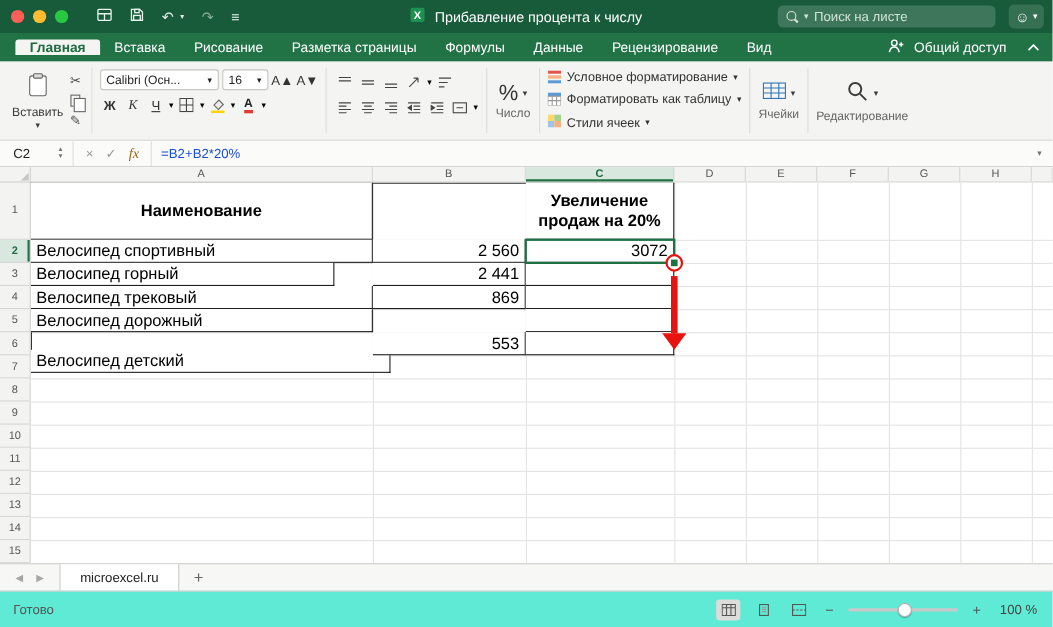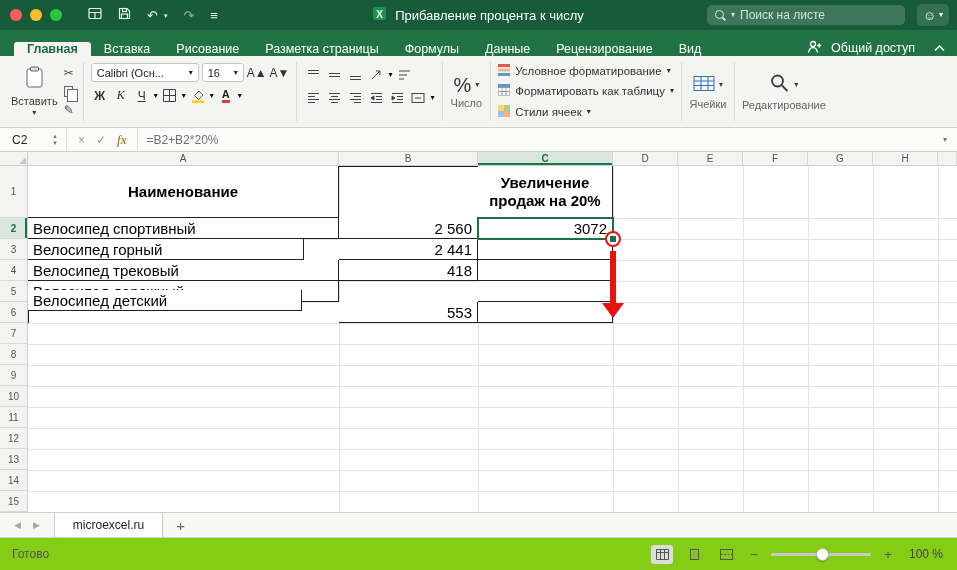--- a/index.html
+++ b/index.html
@@ -16,21 +16,21 @@
   .dim{opacity:.55;}
   .tb-title{position:absolute;left:0;right:0;top:0;height:30px;display:flex;align-items:center;justify-content:center;gap:7px;font-size:13px;color:#fff;z-index:1;}
   .tb-search{position:absolute;right:52px;top:5px;width:198px;height:20px;background:rgba(255,255,255,.17);border-radius:5px;display:flex;align-items:center;gap:5px;padding:0 8px;color:#cfe3d8;font-size:12px;z-index:3;}
   .tb-smiley{position:absolute;right:8px;top:4px;height:22px;display:flex;align-items:center;gap:3px;background:rgba(255,255,255,.13);border-radius:5px;padding:0 6px;font-size:13px;z-index:3;}
   .crt{font-size:8px;line-height:1;color:inherit;}
   .mag{position:relative;width:11px;height:11px;flex:0 0 auto;}
   .mag::before{content:"";position:absolute;left:0;top:0;width:7px;height:7px;border:1.5px solid currentColor;border-radius:50%;}
   .mag::after{content:"";position:absolute;left:7px;top:8px;width:4px;height:1.5px;background:currentColor;transform:rotate(45deg);}
 
   
-  .tabsbar{position:absolute;top:30px;left:0;right:0;height:26px;background:#217346;display:flex;align-items:flex-end;padding-left:14px;color:#fff;}
+  .tabsbar{position:absolute;top:30px;left:0;right:0;height:26px;background:#217346;display:flex;align-items:center;padding-left:14px;color:#fff;}
   .rtab{display:flex;align-items:center;padding:0 13px;font-size:12.5px;}
   .rtab.active{background:#f4f4f2;color:#1e6b40;font-weight:bold;border-radius:3px 3px 0 0;}
   .tabs-right{margin-left:auto;display:flex;align-items:center;gap:9px;padding-right:12px;font-size:12.5px;}
 
   
   .ribbon{position:absolute;top:56px;left:0;right:0;height:72px;background:#f4f4f2;border-bottom:1px solid #d2d2d0;display:flex;align-items:stretch;padding:3px 2px;}
   .rgroup{display:flex;flex-direction:column;padding:2px 5px;}
   .sep{width:1px;background:#dddddb;margin:3px 2px;flex:0 0 auto;}
   .bigbtn{display:flex;flex-direction:column;align-items:center;justify-content:center;gap:2px;color:#3c3c3c;padding:1px 4px;}
   .biglabel{font-size:11px;color:#3c3c3c;white-space:nowrap;}
@@ -49,21 +49,21 @@
   .stylerow{display:flex;align-items:center;gap:5px;font-size:11.5px;color:#333;height:19px;margin:1px 0;white-space:nowrap;}
   .pct{font-size:20px;color:#333;line-height:1;}
 
   
   .fbar{position:absolute;top:128px;left:0;right:0;height:24px;background:#fbfbfa;border-bottom:1px solid #cfcfcd;display:flex;align-items:center;font-size:12px;justify-content:space-between;}
   .namebox{width:52px;height:100%;display:flex;align-items:center;padding-left:12px;color:#222;}
   .stepper{display:flex;flex-direction:column;justify-content:center;gap:1px;font-size:6px;color:#777;line-height:1;margin-right:8px;}
   .fdiv{width:1px;height:100%;background:#dededc;}
   .fops{display:flex;align-items:center;gap:11px;padding:0 11px;color:#9a9a98;font-size:12px;}
   .fx{font-style:italic;font-family:"Liberation Serif",serif;color:#a16207;font-size:13px;}
-  .ftext{color:#737373;margin-left:8px;}
+  .ftext{color:#1d4ed8;margin-left:8px;}
   .fcaret{margin-left:auto;padding-right:10px;color:#777;}
 
   
   .sheet{position:absolute;top:152px;left:0;width:957px;height:360px;background:#fff;}
   .corner{position:absolute;left:0;top:0;width:28px;height:14px;background:#f3f3f1;border-right:1px solid #cfcfcd;border-bottom:1px solid #cfcfcd;z-index:2;}
   .corner::after{content:"";position:absolute;right:1px;bottom:1px;width:0;height:0;border-left:7px solid transparent;border-bottom:7px solid #c6c6c4;}
   .colheads{position:absolute;left:28px;top:0;right:0;height:14px;background:#f3f3f1;border-bottom:1px solid #cfcfcd;}
   .colh{position:absolute;top:0;height:13px;display:flex;align-items:center;justify-content:center;font-size:10px;color:#555;border-right:1px solid #d6d6d4;}
   .colh.sel{background:#d9e8df;color:#1e6b40;font-weight:bold;box-shadow:inset 0 -2px 0 #217346;}
   .rowheads{position:absolute;left:0;top:14px;width:28px;bottom:0;background:#f3f3f1;border-right:1px solid #cfcfcd;}
@@ -83,21 +83,21 @@
   .arrow-shaft{position:absolute;left:582px;top:85px;width:6px;height:52px;background:#e8120e;z-index:4;}
   .arrow-head{position:absolute;left:574px;top:137px;width:0;height:0;border-left:11px solid transparent;border-right:11px solid transparent;border-top:15px solid #e8120e;z-index:4;}
 
   
   .sheetbar{position:absolute;top:512px;left:0;right:0;height:25px;background:#f7f7f5;border-top:1px solid #cfcfcd;display:flex;align-items:stretch;font-size:12px;color:#444;}
   .navarrows{display:flex;align-items:center;gap:12px;padding:0 14px;color:#a6a6a4;font-size:9px;}
   .stab{display:flex;align-items:center;padding:0 18px;background:#fff;border-left:1px solid #c9c9c7;border-right:1px solid #c9c9c7;color:#222;}
   .addsheet{display:flex;align-items:center;padding:0 13px;color:#666;font-size:15px;}
 
   
-  .statusbar{position:absolute;top:537px;left:0;right:0;height:33px;background:#84cc16;border-top:1px solid #d2d2d0;display:flex;align-items:center;font-size:12px;color:#555;}
+  .statusbar{position:absolute;top:537px;left:0;right:0;height:33px;background:#5eead4;border-top:1px solid #d2d2d0;display:flex;align-items:center;font-size:12px;color:#555;}
   .status-left{padding-left:12px;}
   .status-right{margin-left:auto;display:flex;align-items:center;gap:10px;padding-right:14px;}
   .viewicon{width:22px;height:19px;display:flex;align-items:center;justify-content:center;border-radius:3px;}
   .viewicon.active{background:#dcdcda;}
   .zoombtn{color:#555;font-size:13px;width:14px;text-align:center;}
   .zoomtrack{position:relative;width:100px;height:3px;background:#c9c9c7;border-radius:2px;}
   .zoomknob{position:absolute;left:45px;top:-5px;width:13px;height:13px;background:#fff;border:1px solid #b5b5b3;border-radius:50%;box-shadow:0 1px 1px rgba(0,0,0,.25);}
   .zoomlabel{min-width:38px;text-align:right;color:#444;}
 </style>
 </head>
@@ -439,27 +439,27 @@
 
       <div class="tcell txt" style="left:0;top:52px;width:311px;height:21px;">Велосипед спортивный</div>
       <div class="tcell num" style="left:311px;top:52px;width:139px;height:21px;">2 560</div>
       <div class="tcell num" style="left:450px;top:52px;width:135px;height:21px;">3072</div>
 
       <div class="tcell txt" style="left:0;top:73px;width:276px;height:21px;">Велосипед горный</div>
       <div class="tcell num" style="left:311px;top:73px;width:139px;height:21px;">2 441</div>
       <div class="tcell num" style="left:450px;top:73px;width:135px;height:21px;"></div>
 
       <div class="tcell txt" style="left:0;top:94px;width:311px;height:21px;">Велосипед трековый</div>
-      <div class="tcell num" style="left:311px;top:94px;width:139px;height:21px;">418</div>
+      <div class="tcell num" style="left:311px;top:94px;width:139px;height:21px;">869</div>
       <div class="tcell num" style="left:450px;top:94px;width:135px;height:21px;"></div>
 
       <div class="tcell txt" style="left:0;top:115px;width:311px;height:21px;">Велосипед дорожный</div>
       <div class="tcell num" style="left:450px;top:115px;width:135px;height:21px;"></div>
 
-      <div class="tcell txt" style="left:0;top:124px;width:274px;height:21px;">Велосипед детский</div>
+      <div class="tcell txt" style="left:0;top:152px;width:327px;height:21px;">Велосипед детский</div>
       <div class="tcell num" style="left:311px;top:136px;width:139px;height:21px;">553</div>
       <div class="tcell num" style="left:450px;top:136px;width:135px;height:21px;"></div>
 
       <div class="selection"></div>
 
       <div class="handle-ring">
         <span class="handle-dot"></span>
       </div>
       <div class="arrow-shaft"></div>
       <div class="arrow-head"></div>

